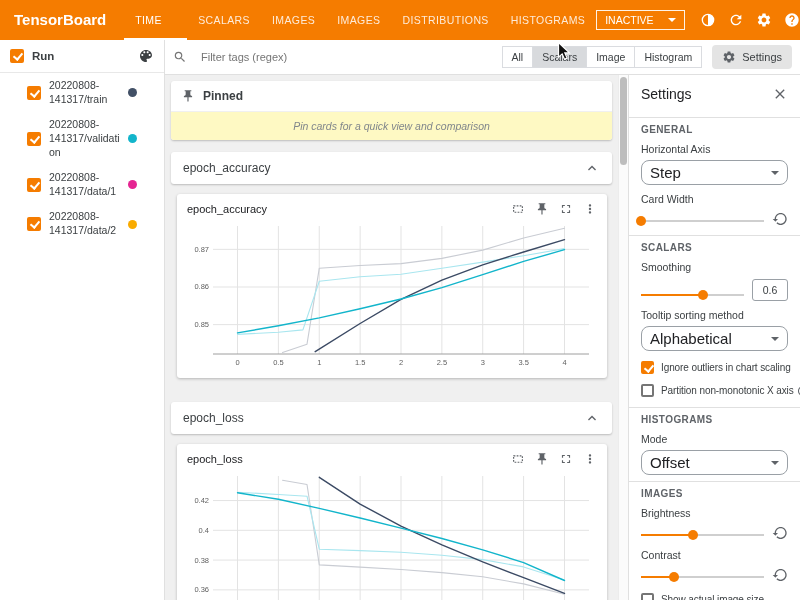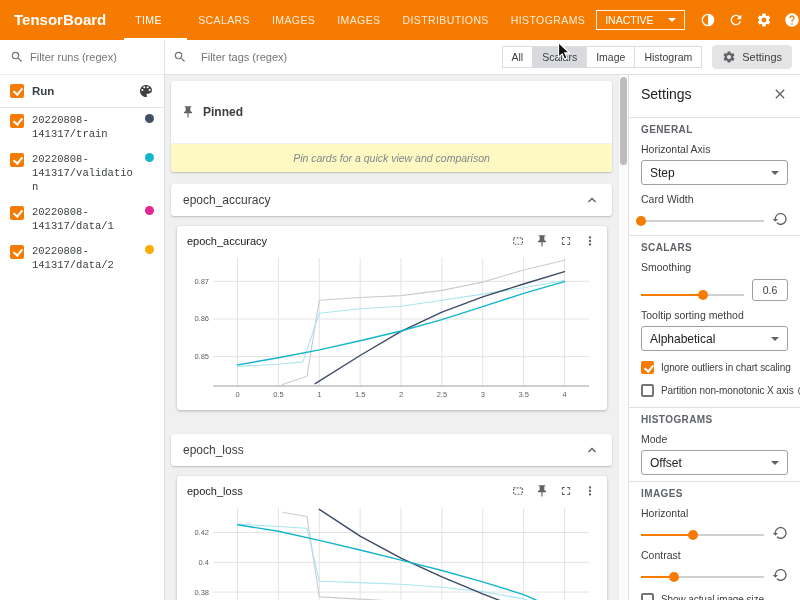--- a/index.html
+++ b/index.html
@@ -25,21 +25,21 @@
   .bodyrow{display:flex;height:560px;}
 
   
   .runs-sidebar{width:165px;border-right:1px solid #e0e0e0;background:#fff;display:flex;flex-direction:column;flex:none;}
   .search-row{display:flex;align-items:center;gap:6px;height:35px;padding:0 10px;border-bottom:1px solid #ededed;color:#757575;flex:none;}
   .search-row input,.mt-search input{border:none;outline:none;flex:1;font-size:11px;min-width:0;color:#202124;background:transparent;}
   .search-row input::placeholder,.mt-search input::placeholder{color:#757575;}
   .run-header{display:flex;align-items:center;gap:8px;padding:8px 10px;border-bottom:1px solid #e8e8e8;color:#3c4043;}
   .rh-label{flex:1;font-weight:bold;font-size:11.5px;}
   .palette{color:#3c4043;}
-  .run-row{display:flex;align-items:flex-start;gap:8px;padding:6px 10px;font-family:Liberation Mono, monospace;}
+  .run-row{display:flex;align-items:center;gap:8px;padding:6px 27px;}
   .run-label{flex:1;font-size:10.5px;color:#3c4043;line-height:1.3;overflow-wrap:anywhere;}
   .dot{width:9px;height:9px;border-radius:50%;flex:none;}
   .cb{width:14px;height:14px;flex:none;border:2px solid #757575;border-radius:2px;position:relative;background:#fff;cursor:pointer;}
   .cb.checked{background:#f57c00;border-color:#f57c00;}
   .cb.checked::after{content:'';position:absolute;left:3px;top:0;width:4px;height:7px;border:solid #fff;border-width:0 2px 2px 0;transform:rotate(40deg);}
 
   
   .right-col{flex:1;display:flex;flex-direction:column;min-width:0;}
   .main-topbar{height:35px;background:#fff;border-bottom:1px solid #e0e0e0;display:flex;align-items:center;padding:0 8px;gap:8px;flex:none;}
   .mt-search{display:flex;align-items:center;gap:14px;color:#757575;flex:1;min-width:0;}
@@ -47,21 +47,21 @@
   .chip{padding:4px 9px;font-size:10.5px;color:#3c4043;background:#fff;border-left:1px solid #dadce0;cursor:pointer;white-space:nowrap;}
   .chip:first-child{border-left:none;}
   .chip.selected{background:#d8dadd;}
   .settings-btn{display:flex;align-items:center;gap:6px;background:#e4e4e4;border-radius:4px;padding:5px 10px;font-size:11px;color:#3c4043;margin-left:2px;cursor:pointer;flex:none;}
   .settings-btn svg{color:#5f6368;}
 
   .lower{flex:1;display:flex;min-height:0;}
   .content{flex:1;background:#f0f0f0;padding:6px 6px 0 6px;min-width:0;overflow:hidden;}
 
   .pcard{background:#fff;border-radius:3px;box-shadow:0 1px 2px rgba(0,0,0,.22);}
-  .pinned-head{display:flex;align-items:flex-start;gap:8px;padding:24px 10px;font-weight:bold;font-size:12px;color:#3c4043;}
+  .pinned-head{display:flex;align-items:flex-start;gap:8px;padding:8px 10px;font-weight:bold;font-size:12px;color:#3c4043;}
   .pinned-head svg{color:#5f6368;}
   .pinned-empty{background:#fef9c3;border-top:1px solid #f0f0f0;padding:8px;text-align:center;font-style:italic;color:#80868b;font-size:10.5px;border-radius:0 0 3px 3px;}
 
   .tag-section{margin-top:12px;}
   .section-header{background:#fff;box-shadow:0 1px 2px rgba(0,0,0,.22);border-radius:3px;display:flex;justify-content:space-between;align-items:center;padding:8px 12px;font-size:12px;font-weight:500;color:#3c4043;cursor:pointer;}
   .section-header svg{color:#5f6368;}
   .section-body{padding:10px 0 12px 6px;}
   .chart-card{width:430px;background:#fff;border-radius:3px;box-shadow:0 1px 3px rgba(0,0,0,.25);padding:6px 8px 8px;}
   .card-head{display:flex;align-items:center;padding:2px 2px 4px;}
   .card-title{font-size:11px;color:#202124;flex:1;}
@@ -74,21 +74,21 @@
   .scrollbar{width:10px;background:#fbfbfb;border-left:1px solid #ececec;position:relative;flex:none;}
   .sthumb{position:absolute;top:2px;left:1px;width:7px;height:88px;background:#bdbdbd;border-radius:4px;}
 
   
   .settings-panel{width:172px;background:#fff;border-left:1px solid #e0e0e0;padding:0 12px;overflow:hidden;font-size:10.5px;color:#3c4043;flex:none;}
   .sp-header{display:flex;align-items:center;justify-content:space-between;padding:11px 0 9px;font-size:14px;color:#202124;}
   .sp-header svg{color:#5f6368;cursor:pointer;}
   .sp-divider{height:1px;background:#e0e0e0;margin:6px -12px;}
   .sp-heading{font-size:10px;font-weight:bold;color:#5f6368;letter-spacing:.4px;margin:6px 0 4px;}
   .sp-label{font-size:10.5px;color:#3c4043;margin:8px 0 5px;}
-  .sp-select{height:25px;border:1px solid #9aa0a6;border-radius:3px;display:flex;align-items:center;justify-content:space-between;padding:0 8px;font-size:12px;color:#202124;margin-bottom:3px;cursor:pointer;background:#fff;}
+  .sp-select{height:25px;border:1px solid #9aa0a6;border-radius:8px;display:flex;align-items:center;justify-content:space-between;padding:0 8px;font-size:15px;color:#202124;margin-bottom:3px;cursor:pointer;background:#fff;}
   .sp-row{display:flex;align-items:flex-end;gap:8px;margin:6px 0 8px;}
   .slider{position:relative;flex:1;height:12px;cursor:pointer;}
   .sl-track{position:absolute;top:5px;left:0;right:0;height:2px;background:#cfcfcf;}
   .sl-fill{position:absolute;top:5px;left:0;height:2px;background:#f57c00;}
   .sl-thumb{position:absolute;top:1px;width:10px;height:10px;border-radius:50%;background:#f57c00;}
   .reset{color:#5f6368;cursor:pointer;flex:none;}
   .num-box{width:36px;height:22px;border:1px solid #9aa0a6;border-radius:3px;display:flex;align-items:center;justify-content:center;font-size:10.5px;flex:none;}
   .cb-row{display:flex;align-items:center;gap:7px;margin:10px 0;}
   .cb-row .cb{width:13px;height:13px;}
   .cb-label{font-size:10px;color:#3c4043;white-space:nowrap;display:flex;align-items:center;gap:3px;letter-spacing:-.1px;}
@@ -183,26 +183,20 @@
           <svg class="i16">
             <use href="#ic-help"></use>
           </svg>
         </div>
     </div>
   </header>
 
   <div class="bodyrow">
 
     <aside class="runs-sidebar">
-      <div class="search-row">
-        <svg class="i14">
-            <use href="#ic-search"></use>
-          </svg>
-        <input placeholder="Filter runs (regex)" style="">
-      </div>
       <div class="run-header">
         <span class="cb checked"></span>
         <span class="rh-label">Run</span>
         <svg class="i16 palette">
             <use href="#ic-palette"></use>
           </svg>
       </div>
       <div id="run-list">
           <div class="run-row">
             <span class="cb checked"></span>
@@ -452,21 +446,21 @@
 
           <div class="sp-heading">HISTOGRAMS</div>
           <div class="sp-label">Mode</div>
           <div class="sp-select">
             <span>Offset</span>
             <span class="caret"></span>
           </div>
           <div class="sp-divider"></div>
 
           <div class="sp-heading">IMAGES</div>
-          <div class="sp-label">Horizontal</div>
+          <div class="sp-label">Brightness</div>
           <div class="sp-row">
             <div class="slider">
                 <div class="sl-track"></div>
                 <div class="sl-fill" style="width: 42%;"></div>
                 <div class="sl-thumb" style="left: calc(42% - 5px);"></div>
               </div>
             <svg class="i16 reset">
                 <use href="#ic-reset"></use>
               </svg>
           </div>

